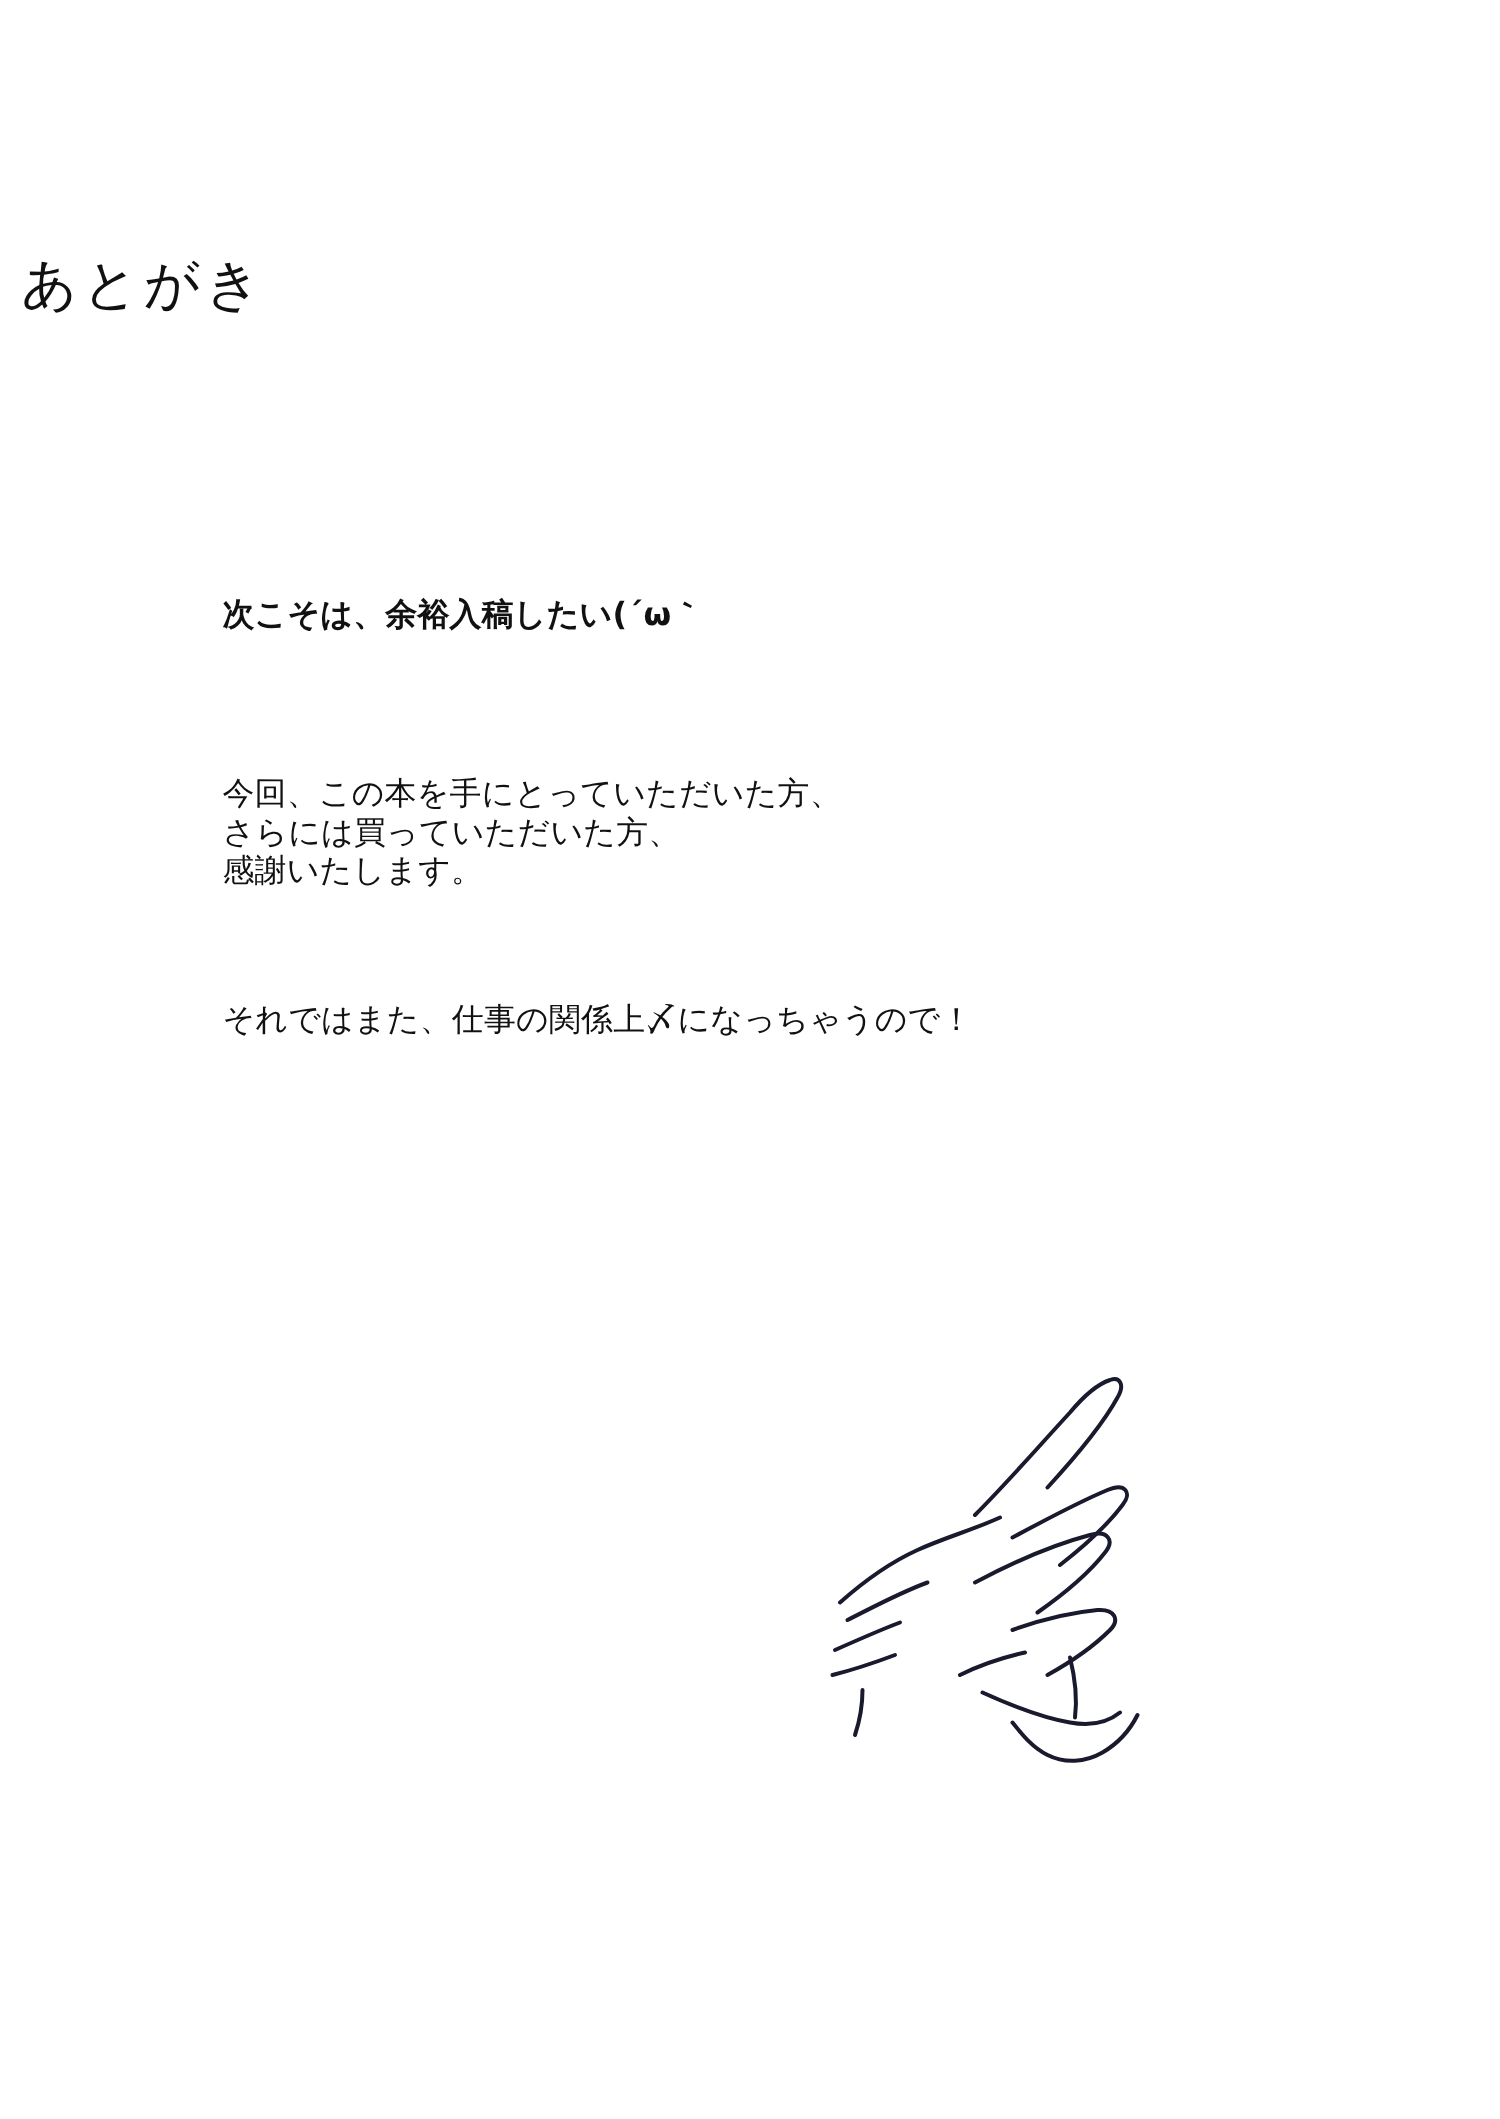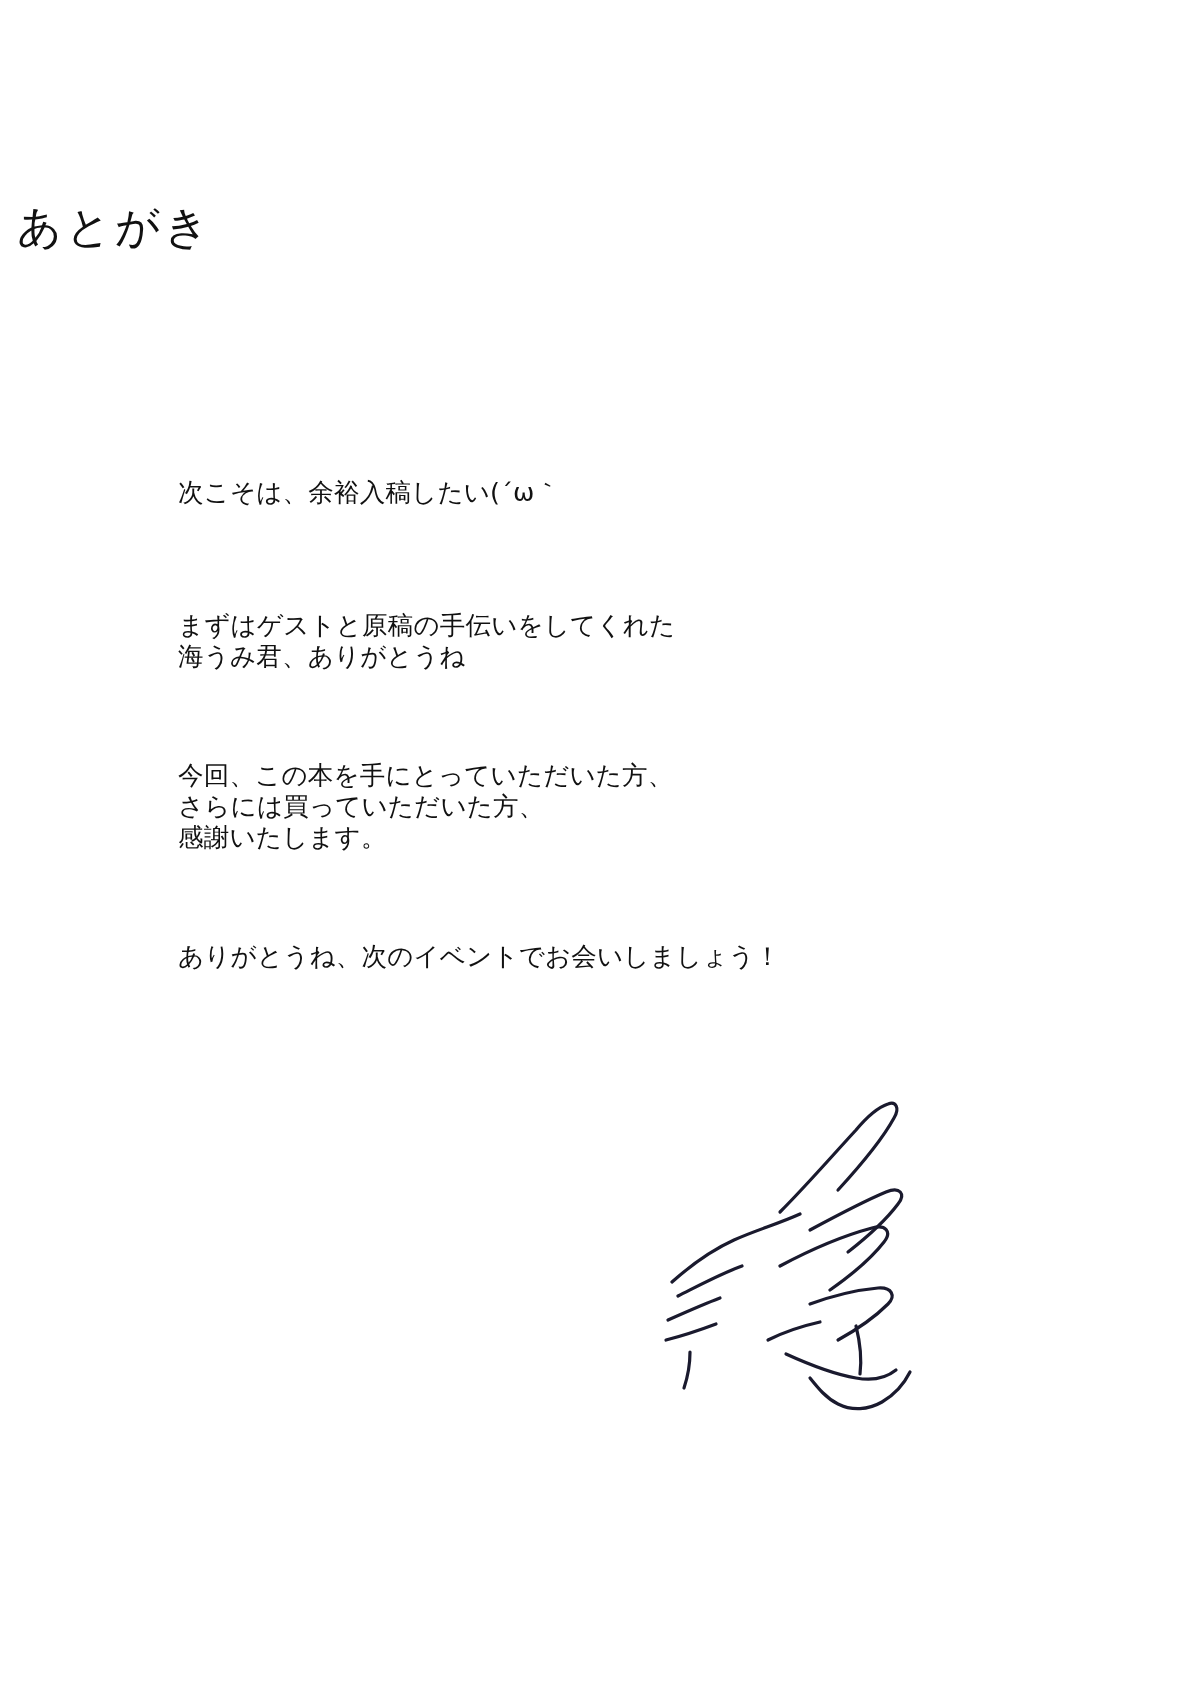--- a/index.html
+++ b/index.html
@@ -37,21 +37,22 @@
     line-height: 31px;
     letter-spacing: 0.2px;
     color: #111111;
     white-space: pre-wrap;
   }
   .para {
     margin: 0 0 26px 0;
     white-space: pre-wrap;
   }
   .para.gap-large {
-    margin-bottom: 40px;
+    margin-bottom: 50px;
+    font-weight: bold;
   }
   .signature {
     position: absolute;
     left: 660px;
     top: 1090px;
     width: 320px;
     height: 330px;
   }
   .signature svg {
     display: block;
@@ -61,26 +62,24 @@
 </style>
 </head>
 <body>
 
 <div class="page">
 
   <div class="title">あとがき</div>
 
   <div class="body-text">
     <p class="para gap-large">次こそは、余裕入稿したい(´ω｀</p>
-    <p class="para">まずはゲストと原稿の手伝いをしてくれた
-海うみ君、ありがとうね</p>
     <p class="para">今回、この本を手にとっていただいた方、
 さらには買っていただいた方、
 感謝いたします。</p>
-    <p class="para">ありがとうね、次のイベントでお会いしましょう！</p>
+    <p class="para">それではまた、仕事の関係上〆になっちゃうので！</p>
   </div>
 
   <div class="signature">
     <svg viewBox="0 0 320 330" xmlns="http://www.w3.org/2000/svg" fill="none" stroke="#1a1a2e" stroke-width="3.2" stroke-linecap="round" stroke-linejoin="round">
       <path d="M12 192 C30 176, 52 160, 74 150 C96 140, 118 134, 140 124"></path>
       <path d="M18 206 C38 196, 60 184, 82 176"></path>
       <path d="M8 230 C26 222, 44 214, 60 208"></path>
       <path d="M6 250 C22 246, 40 240, 56 234"></path>
       <path d="M30 262 C30 272, 28 286, 24 298"></path>
       <path d="M120 122 C146 96, 172 66, 196 40 C206 28, 216 18, 228 14 C236 11, 240 18, 234 28 C222 50, 200 76, 178 100"></path>

